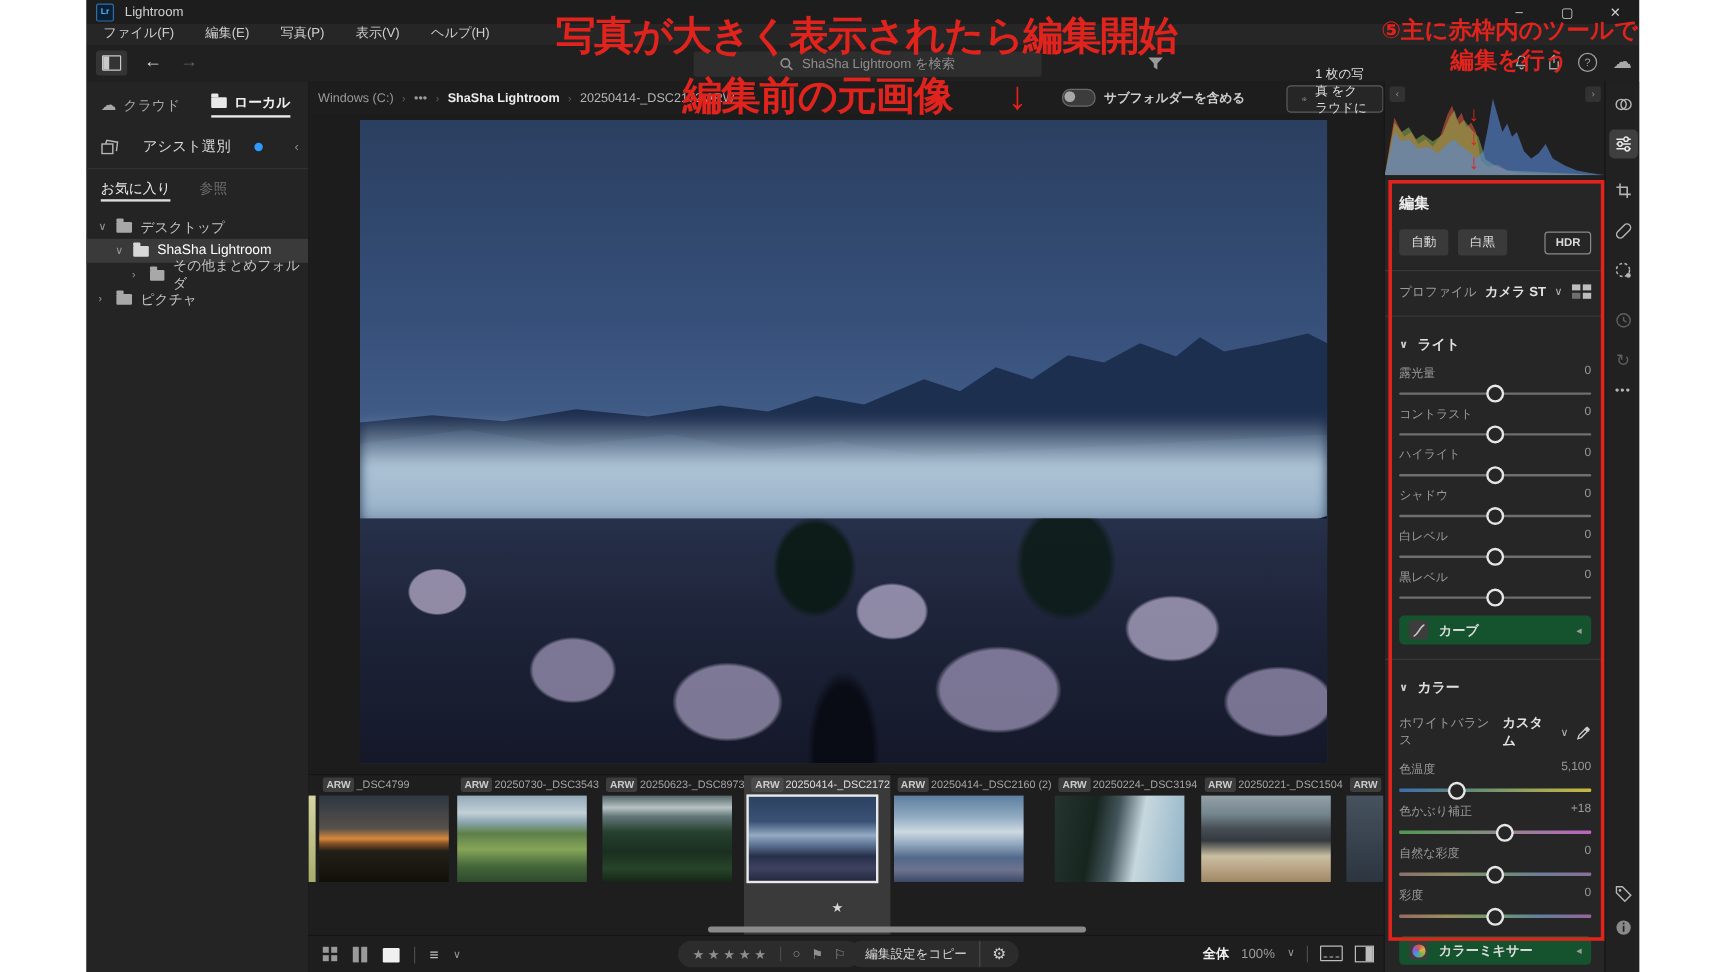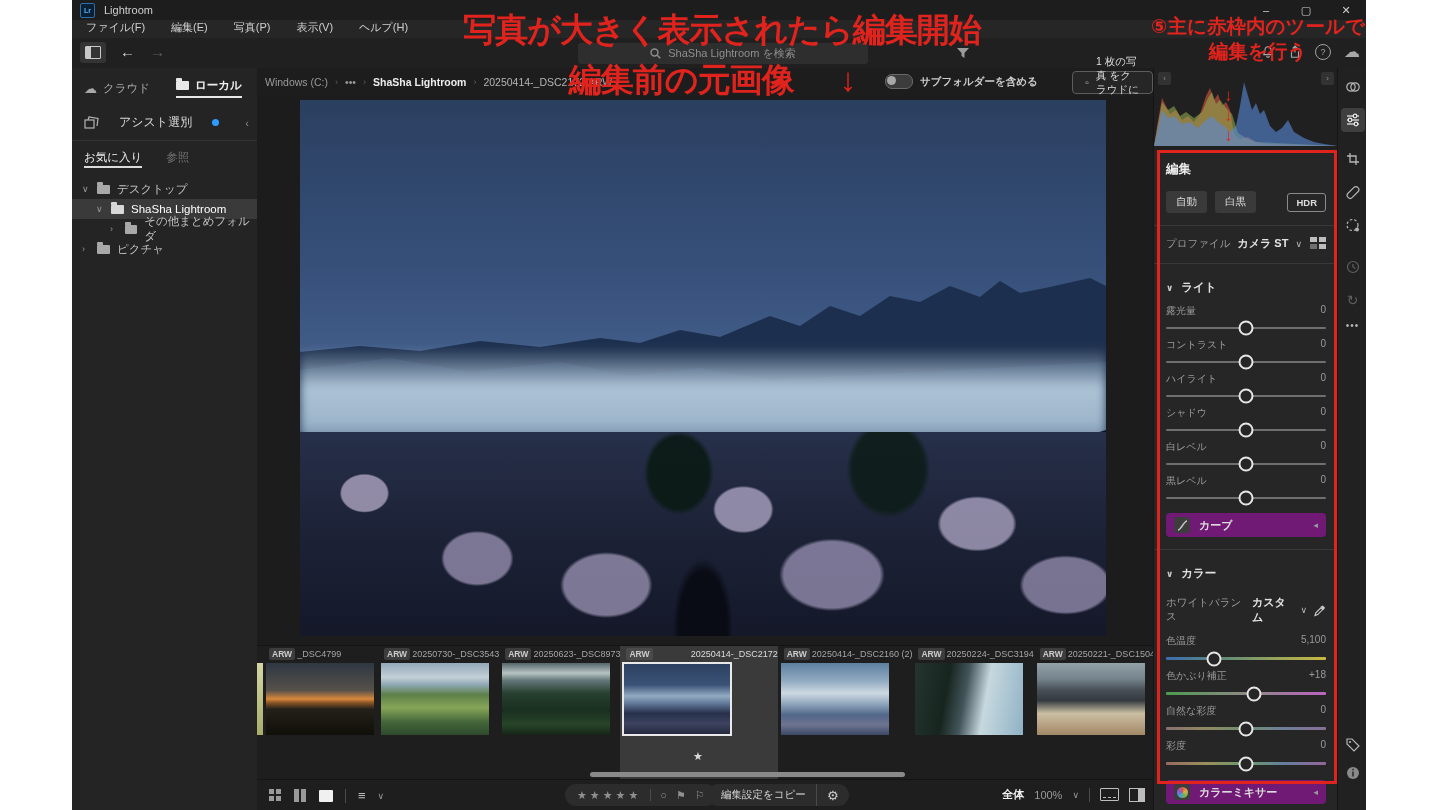--- a/index.html
+++ b/index.html
@@ -83,21 +83,21 @@
        linear-gradient(180deg,#27304a 0%,#1d2338 45%,#141829 100%);}
   
   .filmstrip{position:absolute;left:0;top:577px;right:0;height:135px;background:#1e1e1e;border-top:1px solid #141414;display:flex;overflow:hidden;}
   .sliver{flex:0 0 6px;margin-top:17px;height:72px;background:linear-gradient(180deg,#d6d6a4,#a8ad6a);}
   .cell{flex:0 0 115px;position:relative;height:100%;}
   .cell.sel{background:#3a3a3a;}
   .clabel{display:flex;align-items:center;gap:2px;height:16px;padding-left:6px;overflow:hidden;}
   .badge{background:#3d3d3d;color:#cccccc;font-size:8.5px;font-weight:bold;padding:1px 3px;border-radius:2px;}
   .cell.sel .badge{background:#4a4a4a;}
   .fname{color:#a5a5a5;font-size:9px;white-space:nowrap;}
-  .cell.sel .fname{color:#dddddd;margin-left:36px;}
+  .cell.sel .fname{color:#dddddd;}
   .thumb{position:absolute;left:3px;top:17px;width:108px;height:72px;}
   .cell.sel .thumb{outline:2px solid #e9e9e9;outline-offset:-1px;}
   .fstar{position:absolute;left:436px;top:104px;color:#d8d8d8;font-size:11px;}
   .hscroll{position:absolute;left:333px;top:126px;width:315px;height:5px;border-radius:3px;background:#8a8a8a;}
   .th1{background:linear-gradient(180deg,#2e3742 0%,#56514a 38%,#d8883c 50%,#8a5526 55%,#23201a 64%,#100f08 100%);}
   .th2{background:linear-gradient(180deg,#93a9ba 0%,#c3d0d6 20%,#8fa8b5 30%,#5d8049 44%,#86a558 62%,#44663a 82%,#2e4a2c 100%);}
   .th3{background:linear-gradient(180deg,#55666a 0%,#b7c3c3 14%,#64787a 24%,#27402f 42%,#1a2f20 65%,#274428 85%,#152517 100%);}
   .th4{background:linear-gradient(180deg,#2c4160 0%,#3a5276 30%,#93abc2 46%,#62799a 56%,#27304a 70%,#3d4260 84%,#23283c 100%);}
   .th5{background:linear-gradient(180deg,#5e7fa0 0%,#8fa9c0 24%,#cdd9e2 42%,#93a9c0 56%,#52688a 72%,#6d7490 86%,#3c4866 100%);}
   .th6{background:linear-gradient(100deg,#24342f 0%,#17251f 30%,#43555a 46%,#c7d8de 64%,#8fb2c6 100%);}
@@ -151,21 +151,21 @@
   .sechead{margin-top:16px;display:flex;align-items:center;gap:8px;font-size:11.5px;color:#e0e0e0;font-weight:bold;}
   .sechead .chev-d{font-size:9px;color:#cccccc;}
   .sl{margin-top:9px;}
   .sl-head{display:flex;justify-content:space-between;font-size:10px;color:#9a9a9a;}
   .sl-track{position:relative;margin-top:9px;height:2px;background:#6f6f6f;border-radius:1px;}
   .knob{position:absolute;top:50%;width:11px;height:11px;border:2px solid #e6e6e6;border-radius:50%;background:#262626;transform:translate(-50%,-50%);}
   .t-temp{height:3px;background:linear-gradient(90deg,#3c6db0,#5f8a78 35%,#9aa65a 70%,#c9b840);}
   .t-tint{height:3px;background:linear-gradient(90deg,#4f9a50,#8a8a84 48%,#bb64c0);}
   .t-vib{height:3px;background:linear-gradient(90deg,#8a6f6f,#8f8a62,#6f8f72,#6f7d9a,#8a6f96);}
   .t-sat{height:3px;background:linear-gradient(90deg,#9a6a62,#9a8f5c,#6a9a6e,#647d9f,#96649a);}
-  .toolrow2{margin-top:8px;height:24px;background:#701a75;border-radius:4px;display:flex;align-items:center;gap:9px;padding:0 8px;}
+  .toolrow2{margin-top:8px;height:24px;background:#14532d;border-radius:4px;display:flex;align-items:center;gap:9px;padding:0 8px;}
   .toolrow2 .tlabel{color:#dcdcdc;font-size:11px;font-weight:bold;}
   .toolrow2 .arr{margin-left:auto;color:#9a9a9a;font-size:9px;}
   .tico{width:16px;height:16px;background:#3d3d3d;border-radius:3px;display:flex;align-items:center;justify-content:center;}
   .wheel{width:11px;height:11px;border-radius:50%;background:conic-gradient(#d65a4a,#d6b24a,#7ab24a,#4a9ad6,#8a5ad6,#d65a4a);}
   .wbrow{margin-top:14px;display:flex;align-items:center;gap:7px;}
 
   
   .rail{position:absolute;left:1265px;top:68px;width:29px;bottom:0;background:#212121;border-left:1px solid #141414;}
   .rico{position:absolute;left:50%;transform:translateX(-50%);color:#b5b5b5;display:flex;align-items:center;justify-content:center;}
   .rico.active{width:24px;height:24px;background:#3f3f3f;border-radius:4px;}

